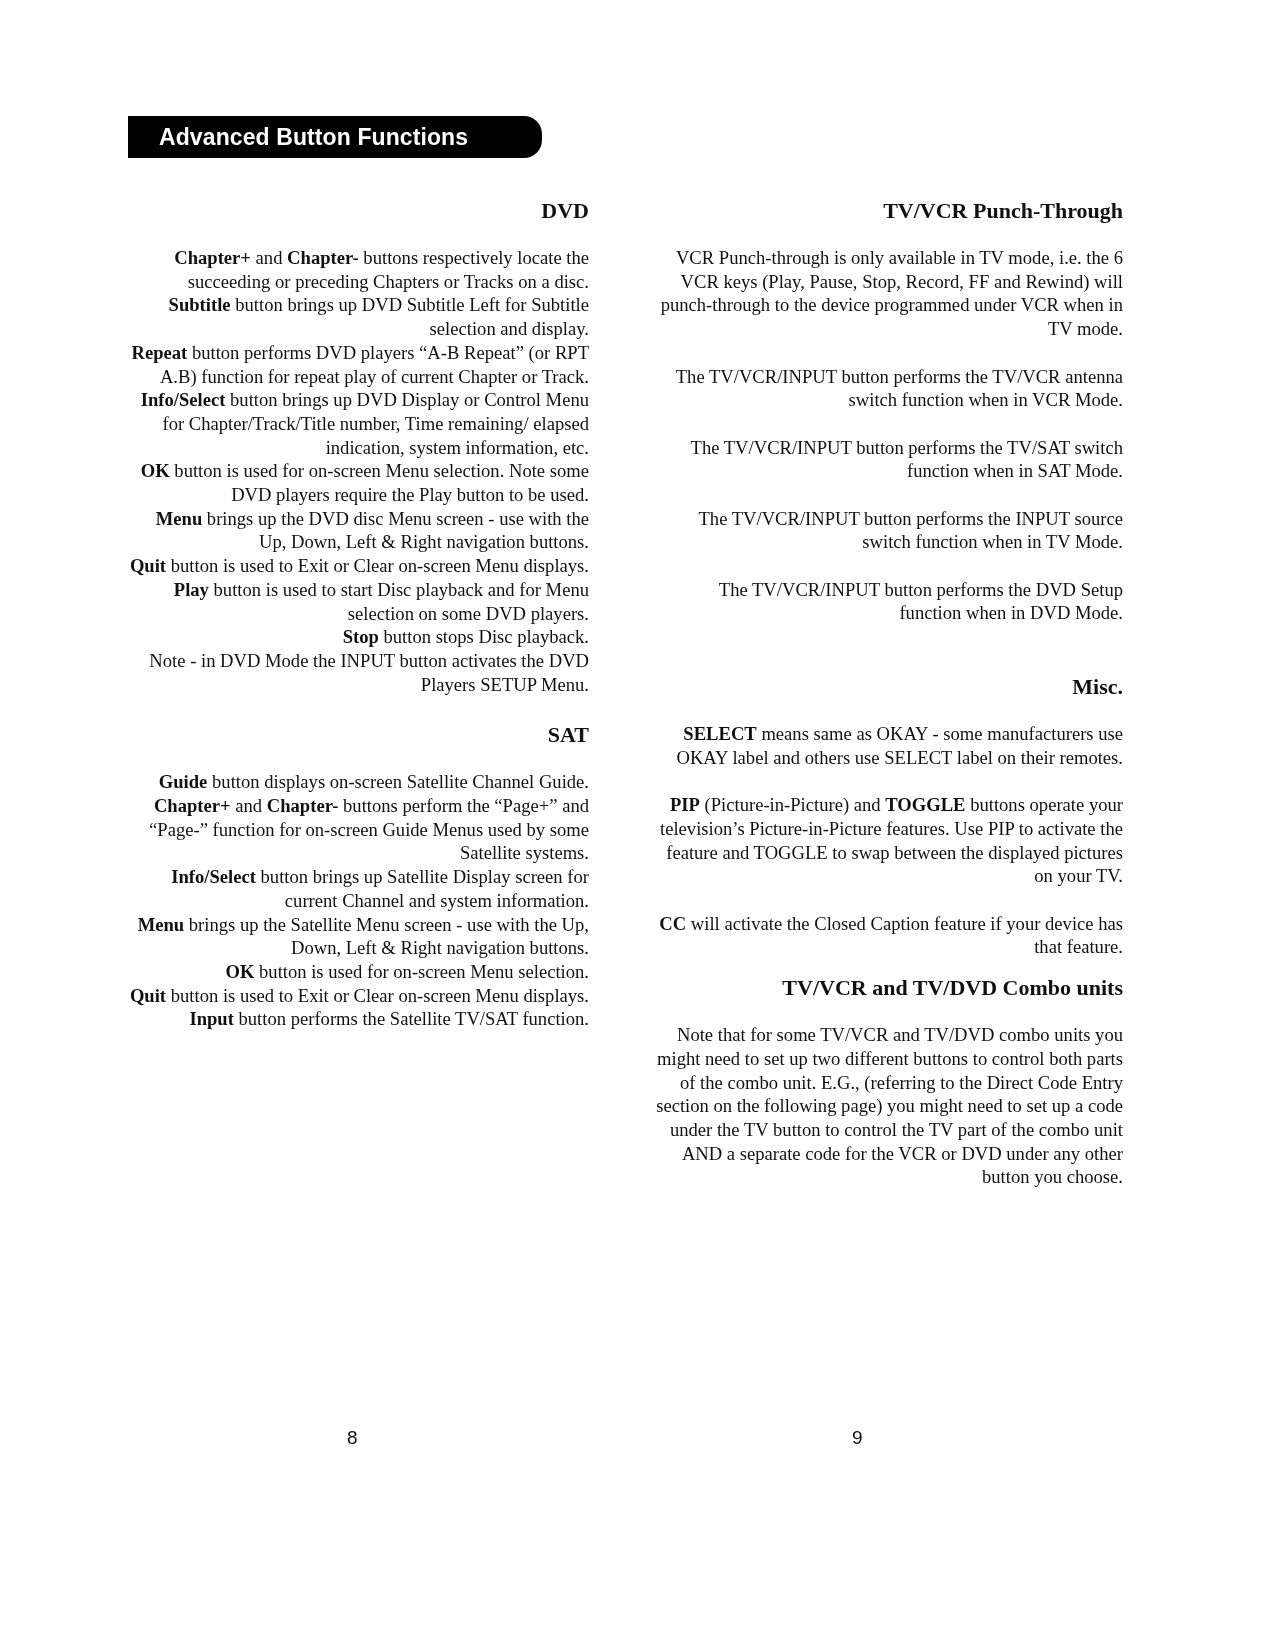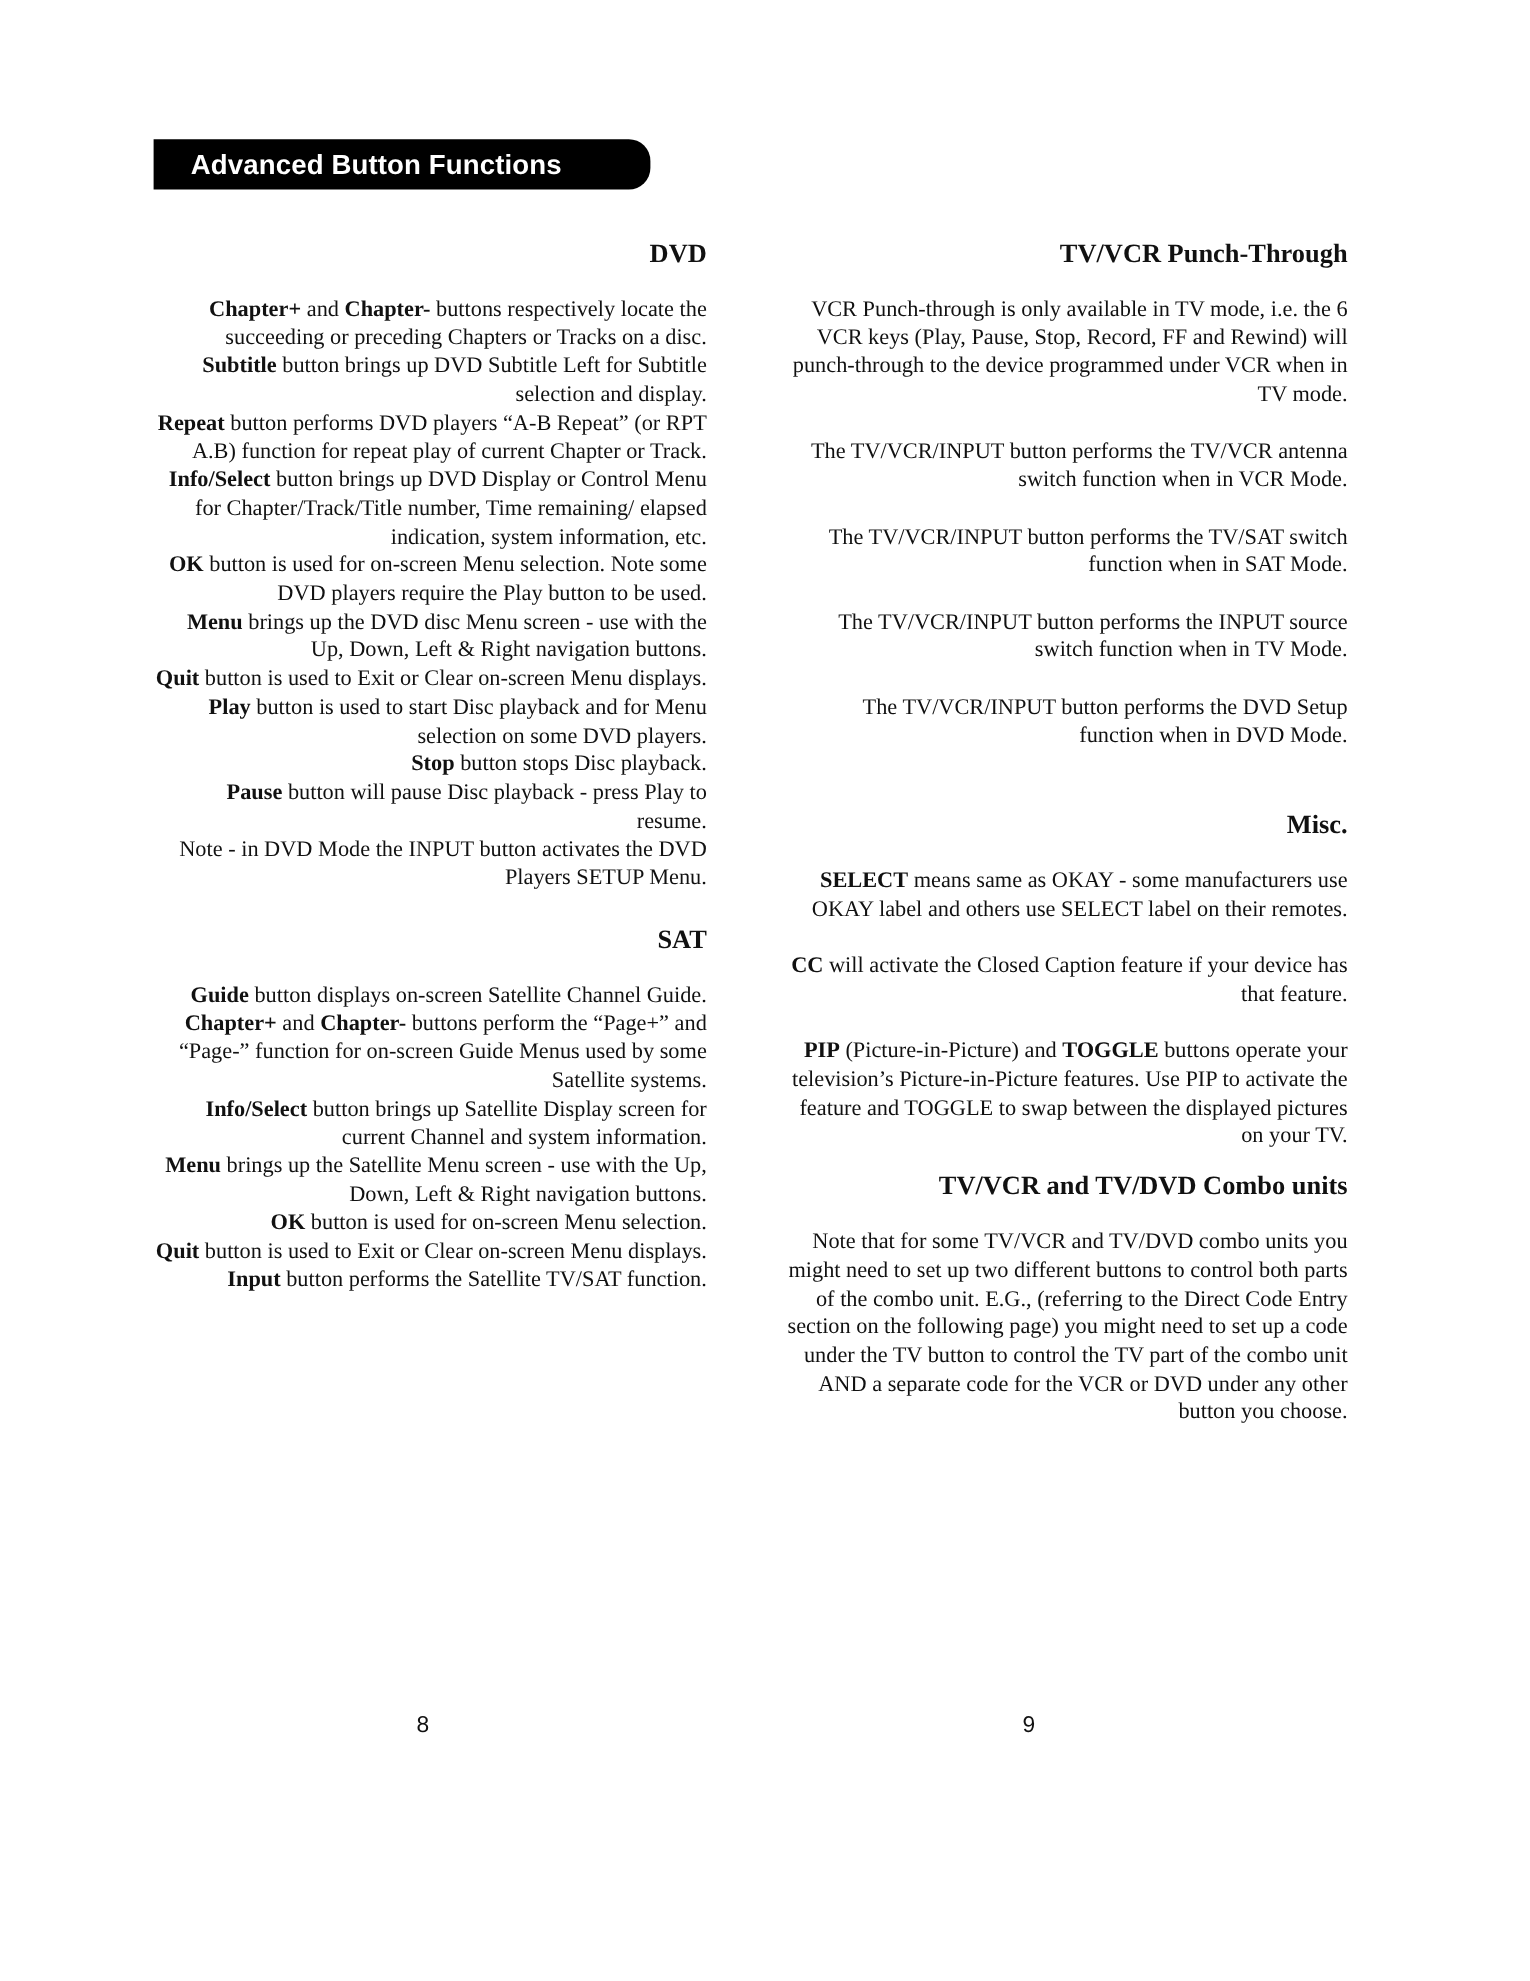--- a/index.html
+++ b/index.html
@@ -49,21 +49,20 @@
     <div class="body-text">
       <p class="entry"><b>Chapter+</b><span> and </span><b>Chapter-</b><span> buttons respectively locate the succeeding or preceding Chapters or Tracks on a disc.</span></p>
       <p class="entry"><b>Subtitle</b><span> button brings up DVD Subtitle Left for Subtitle selection and display.</span></p>
       <p class="entry"><b>Repeat</b><span> button performs DVD players “A-B Repeat” (or RPT A.B) function for repeat play of current Chapter or Track.</span></p>
       <p class="entry"><b>Info/Select</b><span> button brings up DVD Display or Control Menu for Chapter/Track/Title number, Time remaining/ elapsed indication, system information, etc.</span></p>
       <p class="entry"><b>OK</b><span> button is used for on-screen Menu selection. Note some DVD players require the Play button to be used.</span></p>
       <p class="entry"><b>Menu</b><span> brings up the DVD disc Menu screen - use with the Up, Down, Left &amp; Right navigation buttons.</span></p>
       <p class="entry"><b>Quit</b><span> button is used to Exit or Clear on-screen Menu displays.</span></p>
       <p class="entry"><b>Play</b><span> button is used to start Disc playback and for Menu selection on some DVD players.</span></p>
       <p class="entry"><b>Stop</b><span> button stops Disc playback.</span></p>
-      <p class="entry"><b>Pause</b><span> button will pause Disc playback - press Play to resume.</span></p>
       <p class="entry"><span>Note - in DVD Mode the INPUT button activates the DVD Players SETUP Menu.</span></p>
     </div>
   </div>
 
   <div class="section" style="margin-top: 24px;">
     <h2>SAT</h2>
     <div class="body-text">
       <p class="entry"><b>Guide</b><span> button displays on-screen Satellite Channel Guide.</span></p>
       <p class="entry"><b>Chapter+</b><span> and </span><b>Chapter-</b><span> buttons perform the “Page+” and “Page-” function for on-screen Guide Menus used by some Satellite systems.</span></p>
       <p class="entry"><b>Info/Select</b><span> button brings up Satellite Display screen for current Channel and system information.</span></p>
@@ -84,22 +83,22 @@
       <p class="para">The TV/VCR/INPUT button performs the TV/SAT switch function when in SAT Mode.</p>
       <p class="para">The TV/VCR/INPUT button performs the INPUT source switch function when in TV Mode.</p>
       <p class="para">The TV/VCR/INPUT button performs the DVD Setup function when in DVD Mode.</p>
     </div>
   </div>
 
   <div class="section" style="margin-top: 47px;">
     <h2>Misc.</h2>
     <div class="body-text">
       <p class="para"><b>SELECT</b><span> means same as OKAY - some manufacturers use OKAY label and others use SELECT label on their remotes.</span></p>
+      <p class="para"><b>PIP</b><span> (Picture-in-Picture) and </span><b>TOGGLE</b><span> buttons operate your television’s Picture-in-Picture features. Use PIP to activate the feature and TOGGLE to swap between the displayed pictures on your TV.</span></p>
       <p class="para"><b>CC</b><span> will activate the Closed Caption feature if your device has that feature.</span></p>
-      <p class="para"><b>PIP</b><span> (Picture-in-Picture) and </span><b>TOGGLE</b><span> buttons operate your television’s Picture-in-Picture features. Use PIP to activate the feature and TOGGLE to swap between the displayed pictures on your TV.</span></p>
     </div>
   </div>
 
   <div class="section" style="margin-top: 14px;">
     <h2>TV/VCR and TV/DVD Combo units</h2>
     <div class="body-text">
       <p class="para">Note that for some TV/VCR and TV/DVD combo units you might need to set up two different buttons to control both parts of the combo unit. E.G., (referring to the  Direct Code Entry section on the following page) you might need to set up a code under the TV button to control the TV part of the combo unit AND a separate code for the VCR or DVD under any other button you choose.</p>
     </div>
   </div>
 </div>

